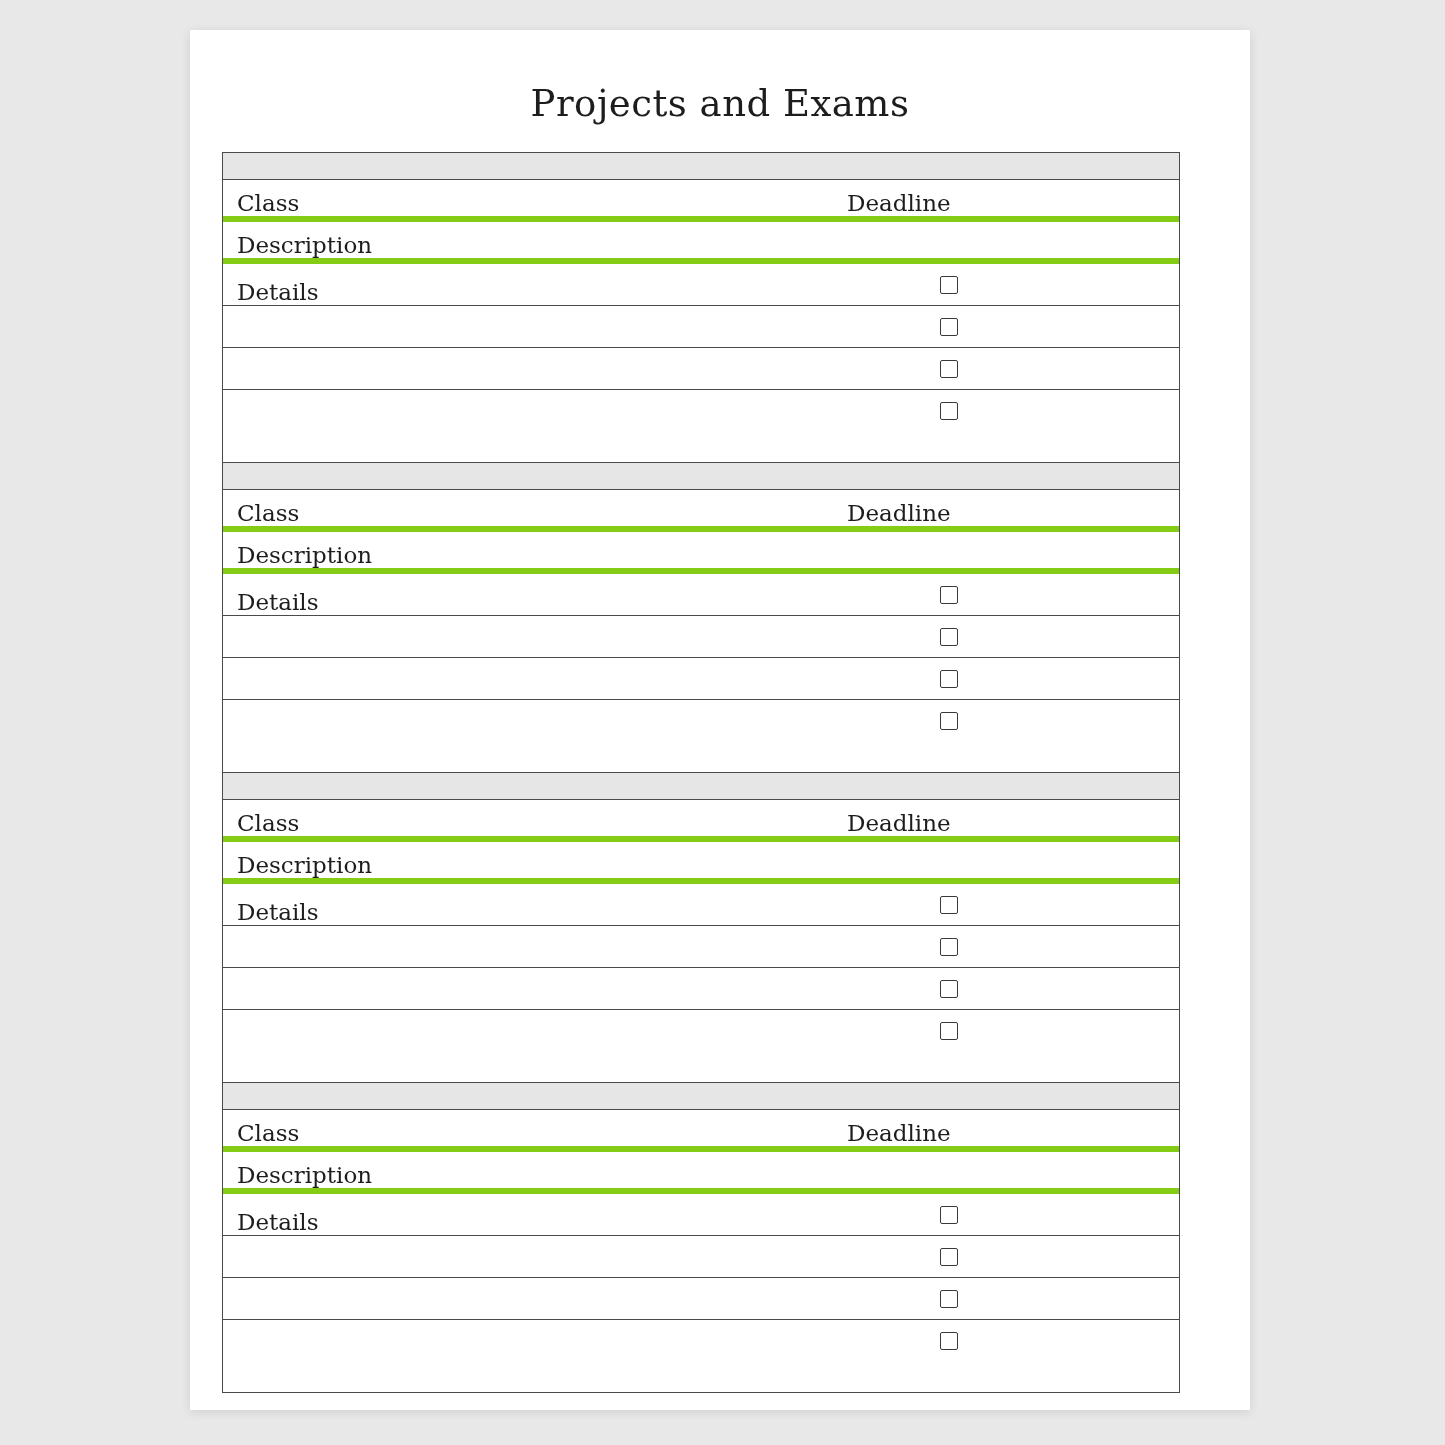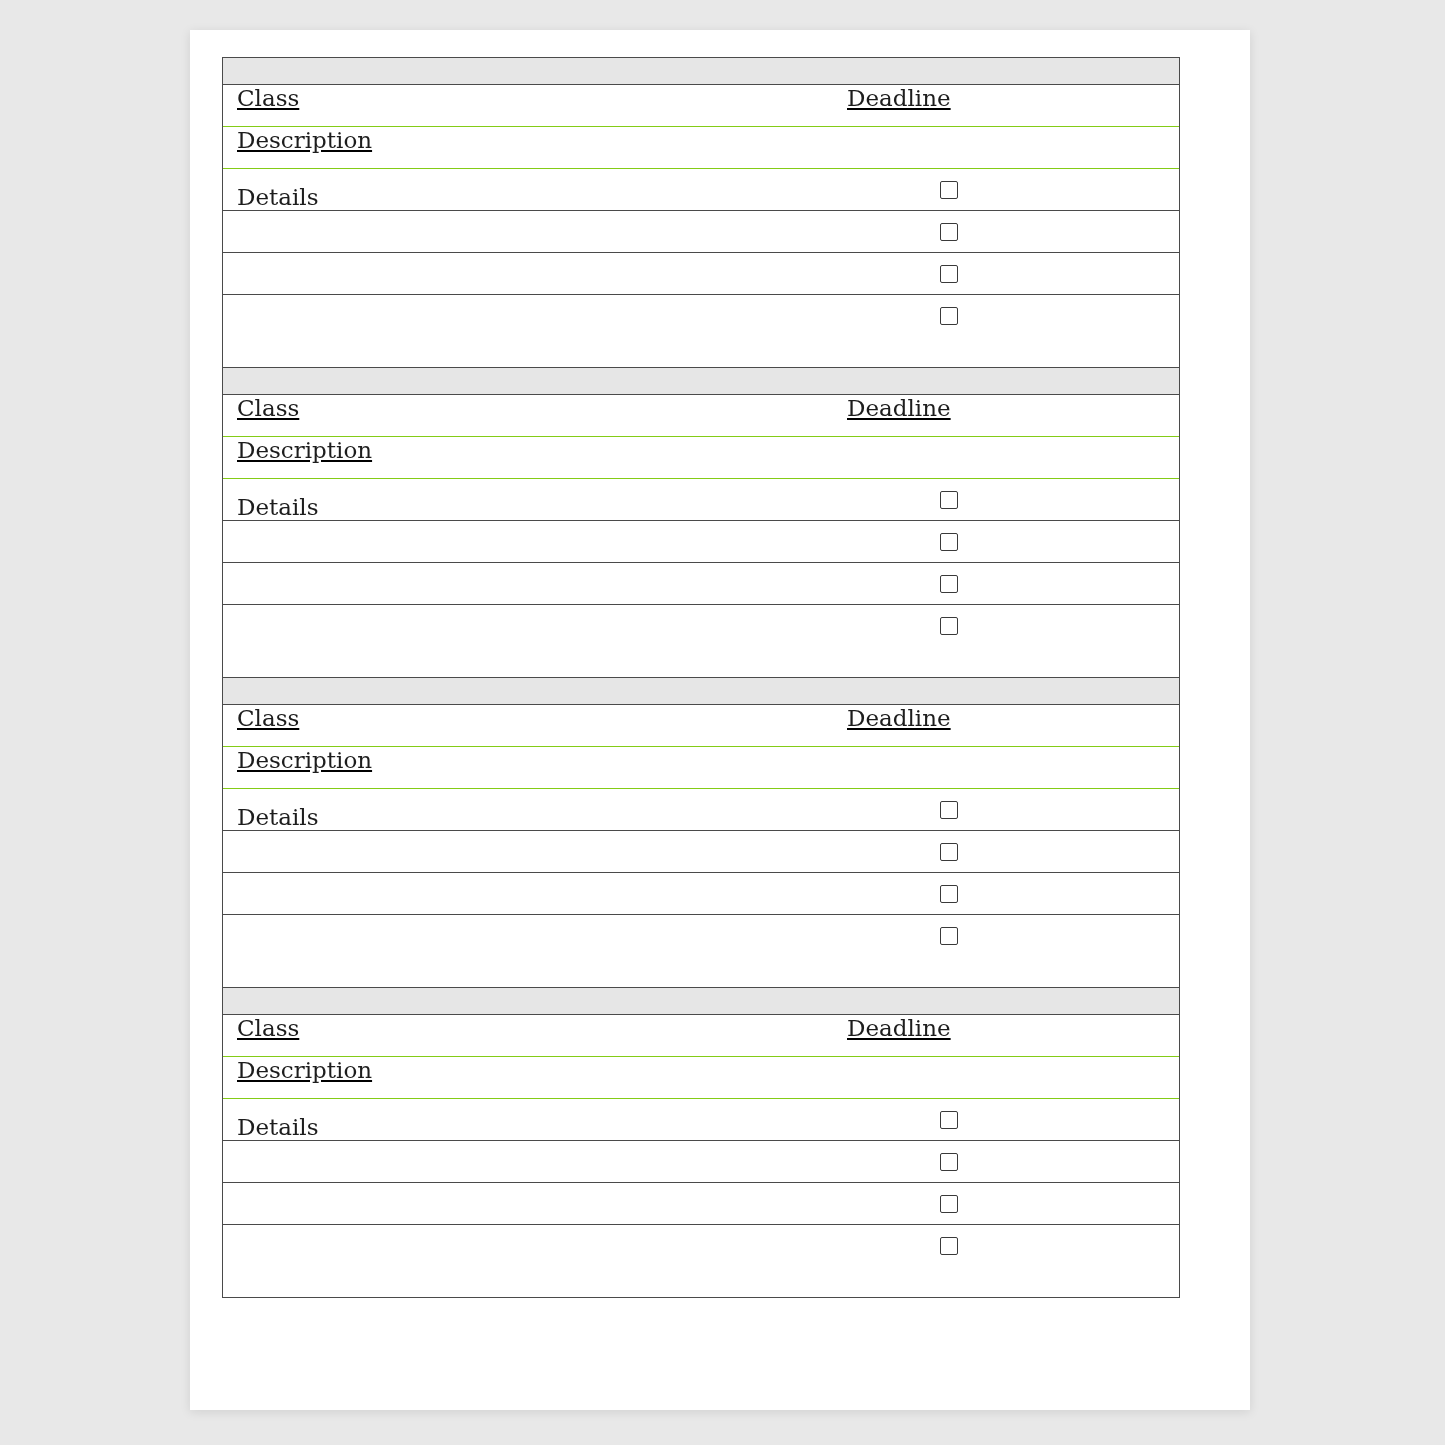--- a/index.html
+++ b/index.html
@@ -45,25 +45,24 @@
   .block:last-child {
     border-bottom: 1px solid #4a4a4a;
   }
   .spacer-row {
     height: 26px;
     background: #e6e6e6;
     border-bottom: 1px solid #4a4a4a;
   }
   .row {
     display: flex;
-    border-bottom: 1px solid #84cc16;
+    border-bottom: 6px solid #84cc16;
     height: 42px;
-    align-items: flex-start;
-    box-sizing: border-box;
-    text-decoration: underline;
+    align-items: flex-end;
+    box-sizing: border-box;
   }
   .cell-label {
     font-size: 23px;
     color: #1d1d1d;
     padding-left: 14px;
     font-family: "DejaVu Serif", serif;
   }
   .class-cell {
     width: 610px;
     box-sizing: border-box;
@@ -126,20 +125,21 @@
   }
   .bottom-pad {
     height: 30px;
   }
 </style>
 </head>
 <body>
 
 <div class="page-wrap">
 
+  <h1 class="page-title">Projects and Exams</h1>
 
   <div class="sheet">
 
     <div class="block">
       <div class="spacer-row"></div>
       <div class="row">
         <div class="class-cell cell-label">Class</div>
         <div class="deadline-cell cell-label">Deadline</div>
       </div>
       <div class="row desc-row">

